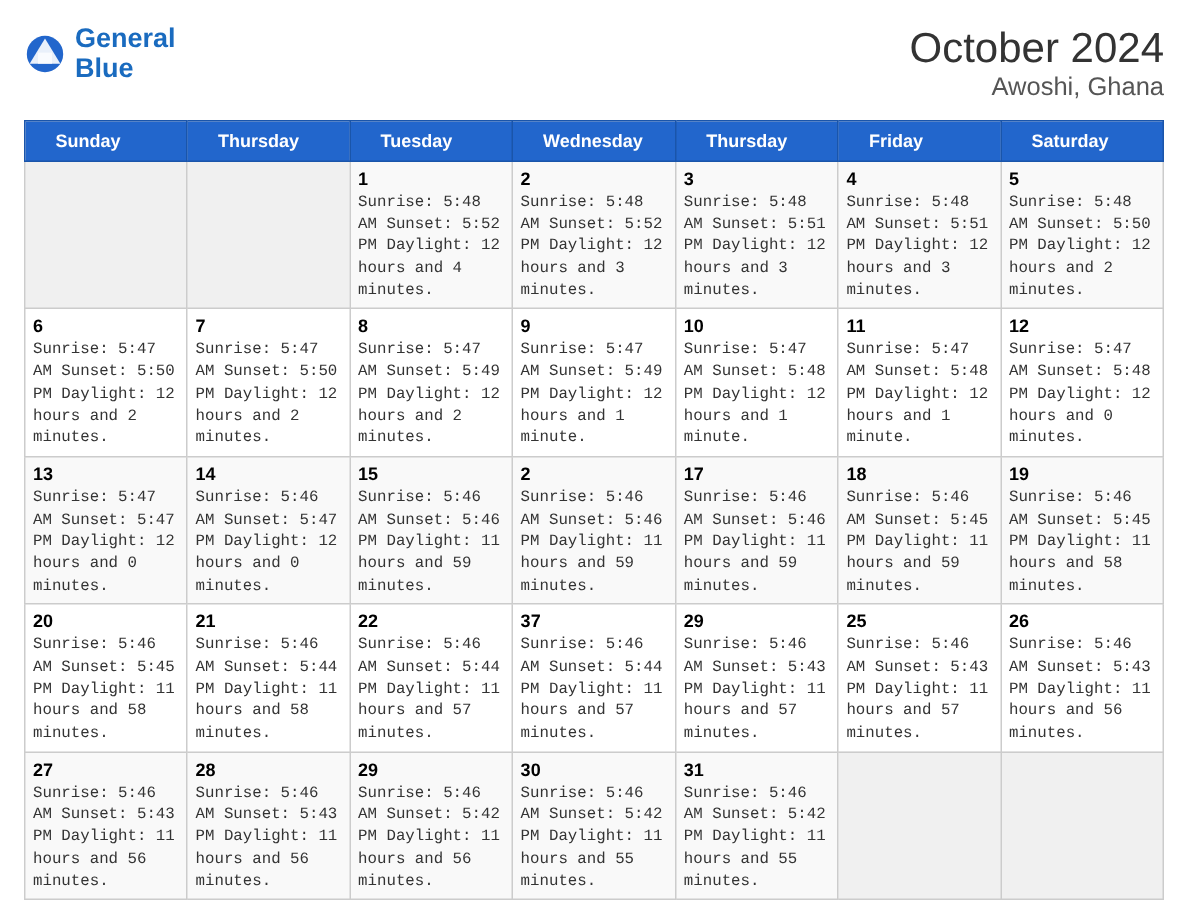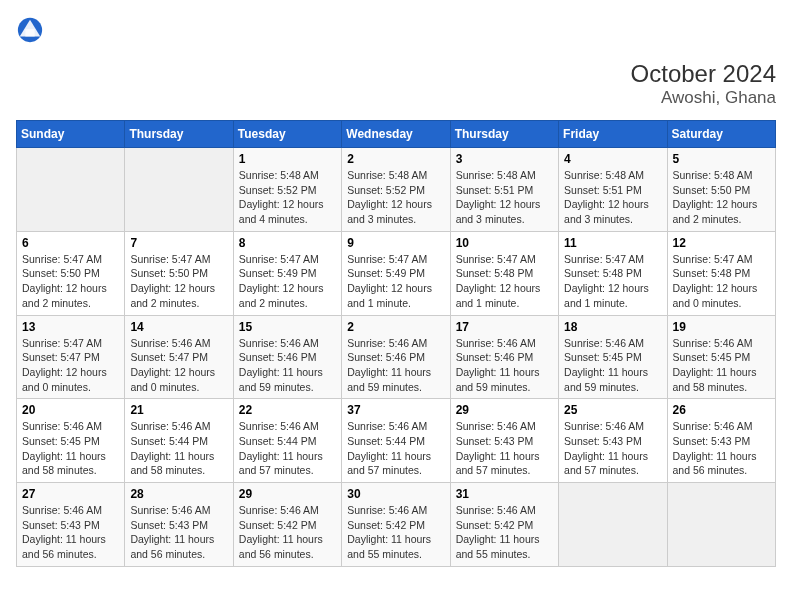--- a/index.html
+++ b/index.html
@@ -31,38 +31,37 @@
       color: #1a6bbf;
     }
     .logo-icon {
       width: 28px;
       height: 28px;
     }
     .title-block {
       text-align: right;
     }
     .month-title {
-      font-size: 24px;
+      font-size: 28px;
       font-weight: normal;
       color: #333;
-      margin-top: 44px;
     }
     .location {
       font-size: 17px;
       color: #555;
     }
     .calendar {
       width: 100%;
       border-collapse: collapse;
       font-size: 11px;
     }
     .calendar thead th {
       background: #2266cc;
       color: #fff;
-      padding: 6px 4px;
+      padding: 6px 20px;
       text-align: left;
       font-size: 12px;
       font-weight: bold;
       border: 1px solid #1a55aa;
     }
     .calendar tbody td {
       border: 1px solid #ccc;
       vertical-align: top;
       padding: 4px 5px;
       width: 107px;
@@ -78,35 +77,40 @@
     .day-num {
       font-weight: bold;
       font-size: 12px;
       margin-bottom: 2px;
       display: block;
     }
     .day-info {
       font-size: 10.5px;
       color: #333;
       line-height: 1.4;
+      font-family: Liberation Mono, monospace;
     }
     .empty-cell {
       background: #f0f0f0 !important;
     }
   </style>
 </head>
 <body>
 
 <div class="header">
   <div class="logo">
     <svg class="logo-icon" viewBox="0 0 30 30">
       <circle cx="15" cy="15" r="13" fill="#2266cc"></circle>
       <polygon points="15,4 26,22 4,22" fill="white" opacity="0.9"></polygon>
       <rect x="10" y="14" width="10" height="8" fill="white" opacity="0.7"></rect>
     </svg>
+    <div class="logo-text">
+      <div><span>General</span></div>
+      <div><span>Blue</span></div>
+    </div>
   </div>
   <div class="title-block">
     <div class="month-title">October 2024</div>
     <div class="location">Awoshi, Ghana</div>
   </div>
 </div>
 
 <table class="calendar">
   <thead>
     <tr>

